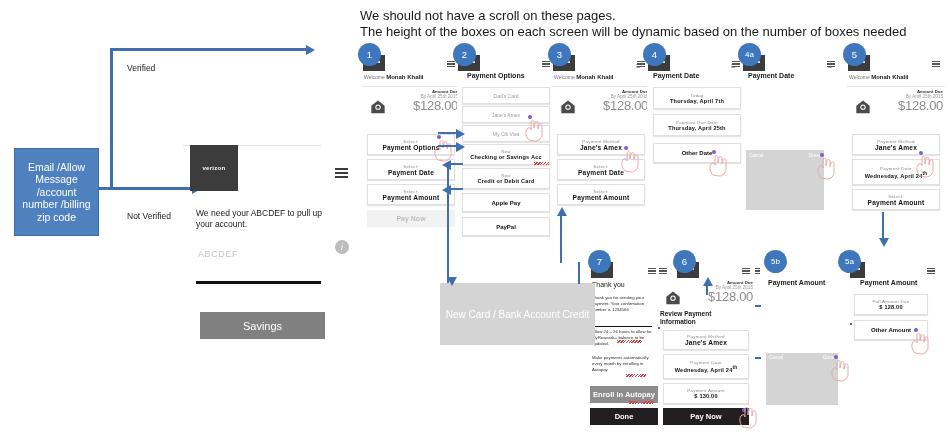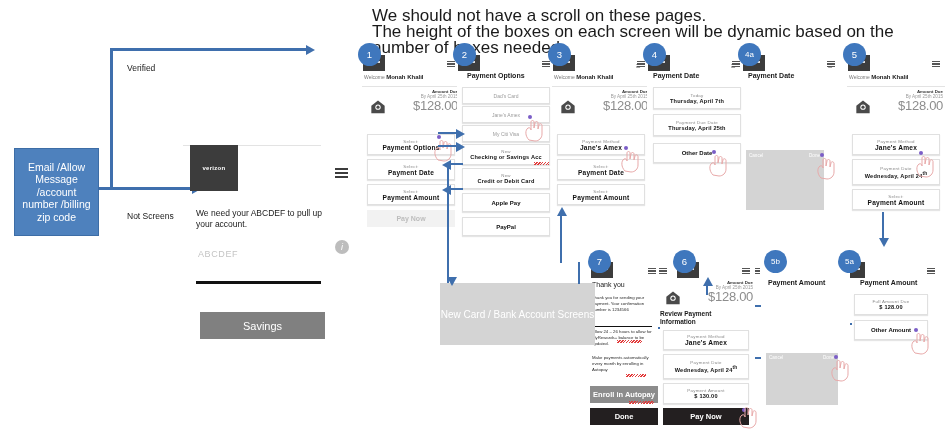--- a/index.html
+++ b/index.html
@@ -5,21 +5,21 @@
   html,body{margin:0;padding:0;}
   body{
     width:950px;height:442px;position:relative;overflow:hidden;
     background:#ffffff;
     font-family:"Liberation Sans","DejaVu Sans",sans-serif;
     color:#231f20;
   }
   .abs{position:absolute;}
 
   
-  #header-note{left:372px;top:8px;width:575px;font-size:17px;line-height:16px;color:#1a1a1a;}
+  #header-note{left:360px;top:8px;width:575px;font-size:13px;line-height:16px;color:#1a1a1a;}
 
   
   .flow-box{
     background:#4e81bd;border:1px solid #3d6da6;color:#ffffff;
     font-size:10.5px;line-height:12.5px;text-align:center;
     display:flex;align-items:center;justify-content:center;padding:4px;
     box-sizing:border-box;
   }
   .flow-label{font-size:8.5px;color:#1a1a1a;}
   .ln{background:#3f6fad;position:absolute;}
@@ -110,21 +110,21 @@
 </div>
 
 <div class="ln" style="left:99px;top:187px;width:13px;height:3px;"></div>
 <div class="ln" style="left:110px;top:48px;width:3px;height:142px;"></div>
 <div class="ln" style="left:110px;top:48px;width:198px;height:3px;"></div>
 <div class="arrow-h" style="left:306px;top:44.5px;"></div>
 <div class="abs flow-label" style="left:127px;top:63px;">Verified</div>
 
 <div class="ln" style="left:99px;top:187px;width:95px;height:3px;"></div>
 <div class="arrow-h" style="left:192px;top:183.5px;"></div>
-<div class="abs flow-label" style="left:127px;top:211px;">Not Screens</div>
+<div class="abs flow-label" style="left:127px;top:211px;">Not Verified</div>
 
 <div class="abs thin-rule" style="left:183px;top:145px;width:138px;"></div>
 <div class="abs vz-logo" style="left:190px;top:145px;">
   <span>verizon</span>
 </div>
 <div class="abs hamburger" style="left:335px;top:168px;">
   <i></i>
     <i></i>
     <i></i>
 </div>
@@ -474,17 +474,17 @@
   <div class="ty-p" style="left:2px;top:67px;width:60px;">Allow  24 – 26 hours to allow  for MyRewards+ balance  to be updated.</div>
   <div class="squig" style="left:27px;top:78px;width:25px;background:repeating-linear-gradient(135deg,#e23b3b 0 1px,transparent 1px 2px);"></div>
   <div class="ty-p" style="left:2px;top:93px;width:60px;">Make payments automatically  every month by enrolling  in  Autopay</div>
   <div class="squig" style="left:36px;top:112px;width:20px;background:repeating-linear-gradient(135deg,#e23b3b 0 1px,transparent 1px 2px);"></div>
   <div class="btn-grey" style="left:0px;top:124px;width:68px;height:17px;">Enroll in Autopay</div>
   <div class="squig" style="left:39px;top:139px;width:25px;background:repeating-linear-gradient(135deg,#e23b3b 0 1px,transparent 1px 2px);"></div>
   <div class="btn-dark" style="left:0px;top:146px;width:68px;height:17px;">Done</div>
 </div>
 
 <div class="grey-panel" style="left:440px;top:283px;width:155px;height:62px;">
-  <span class="ttl">New Card  / Bank Account Screens</span>
+  <span class="ttl">New Card  / Bank Account Credit</span>
 </div>
 <div class="arrow-d" style="left:447px;top:277px;"></div>
 <div class="ln" style="left:447px;top:262px;width:2px;height:16px;"></div>
 <div class="ln" style="left:578px;top:262px;width:2px;height:22px;"></div>
 
 </body></html>

